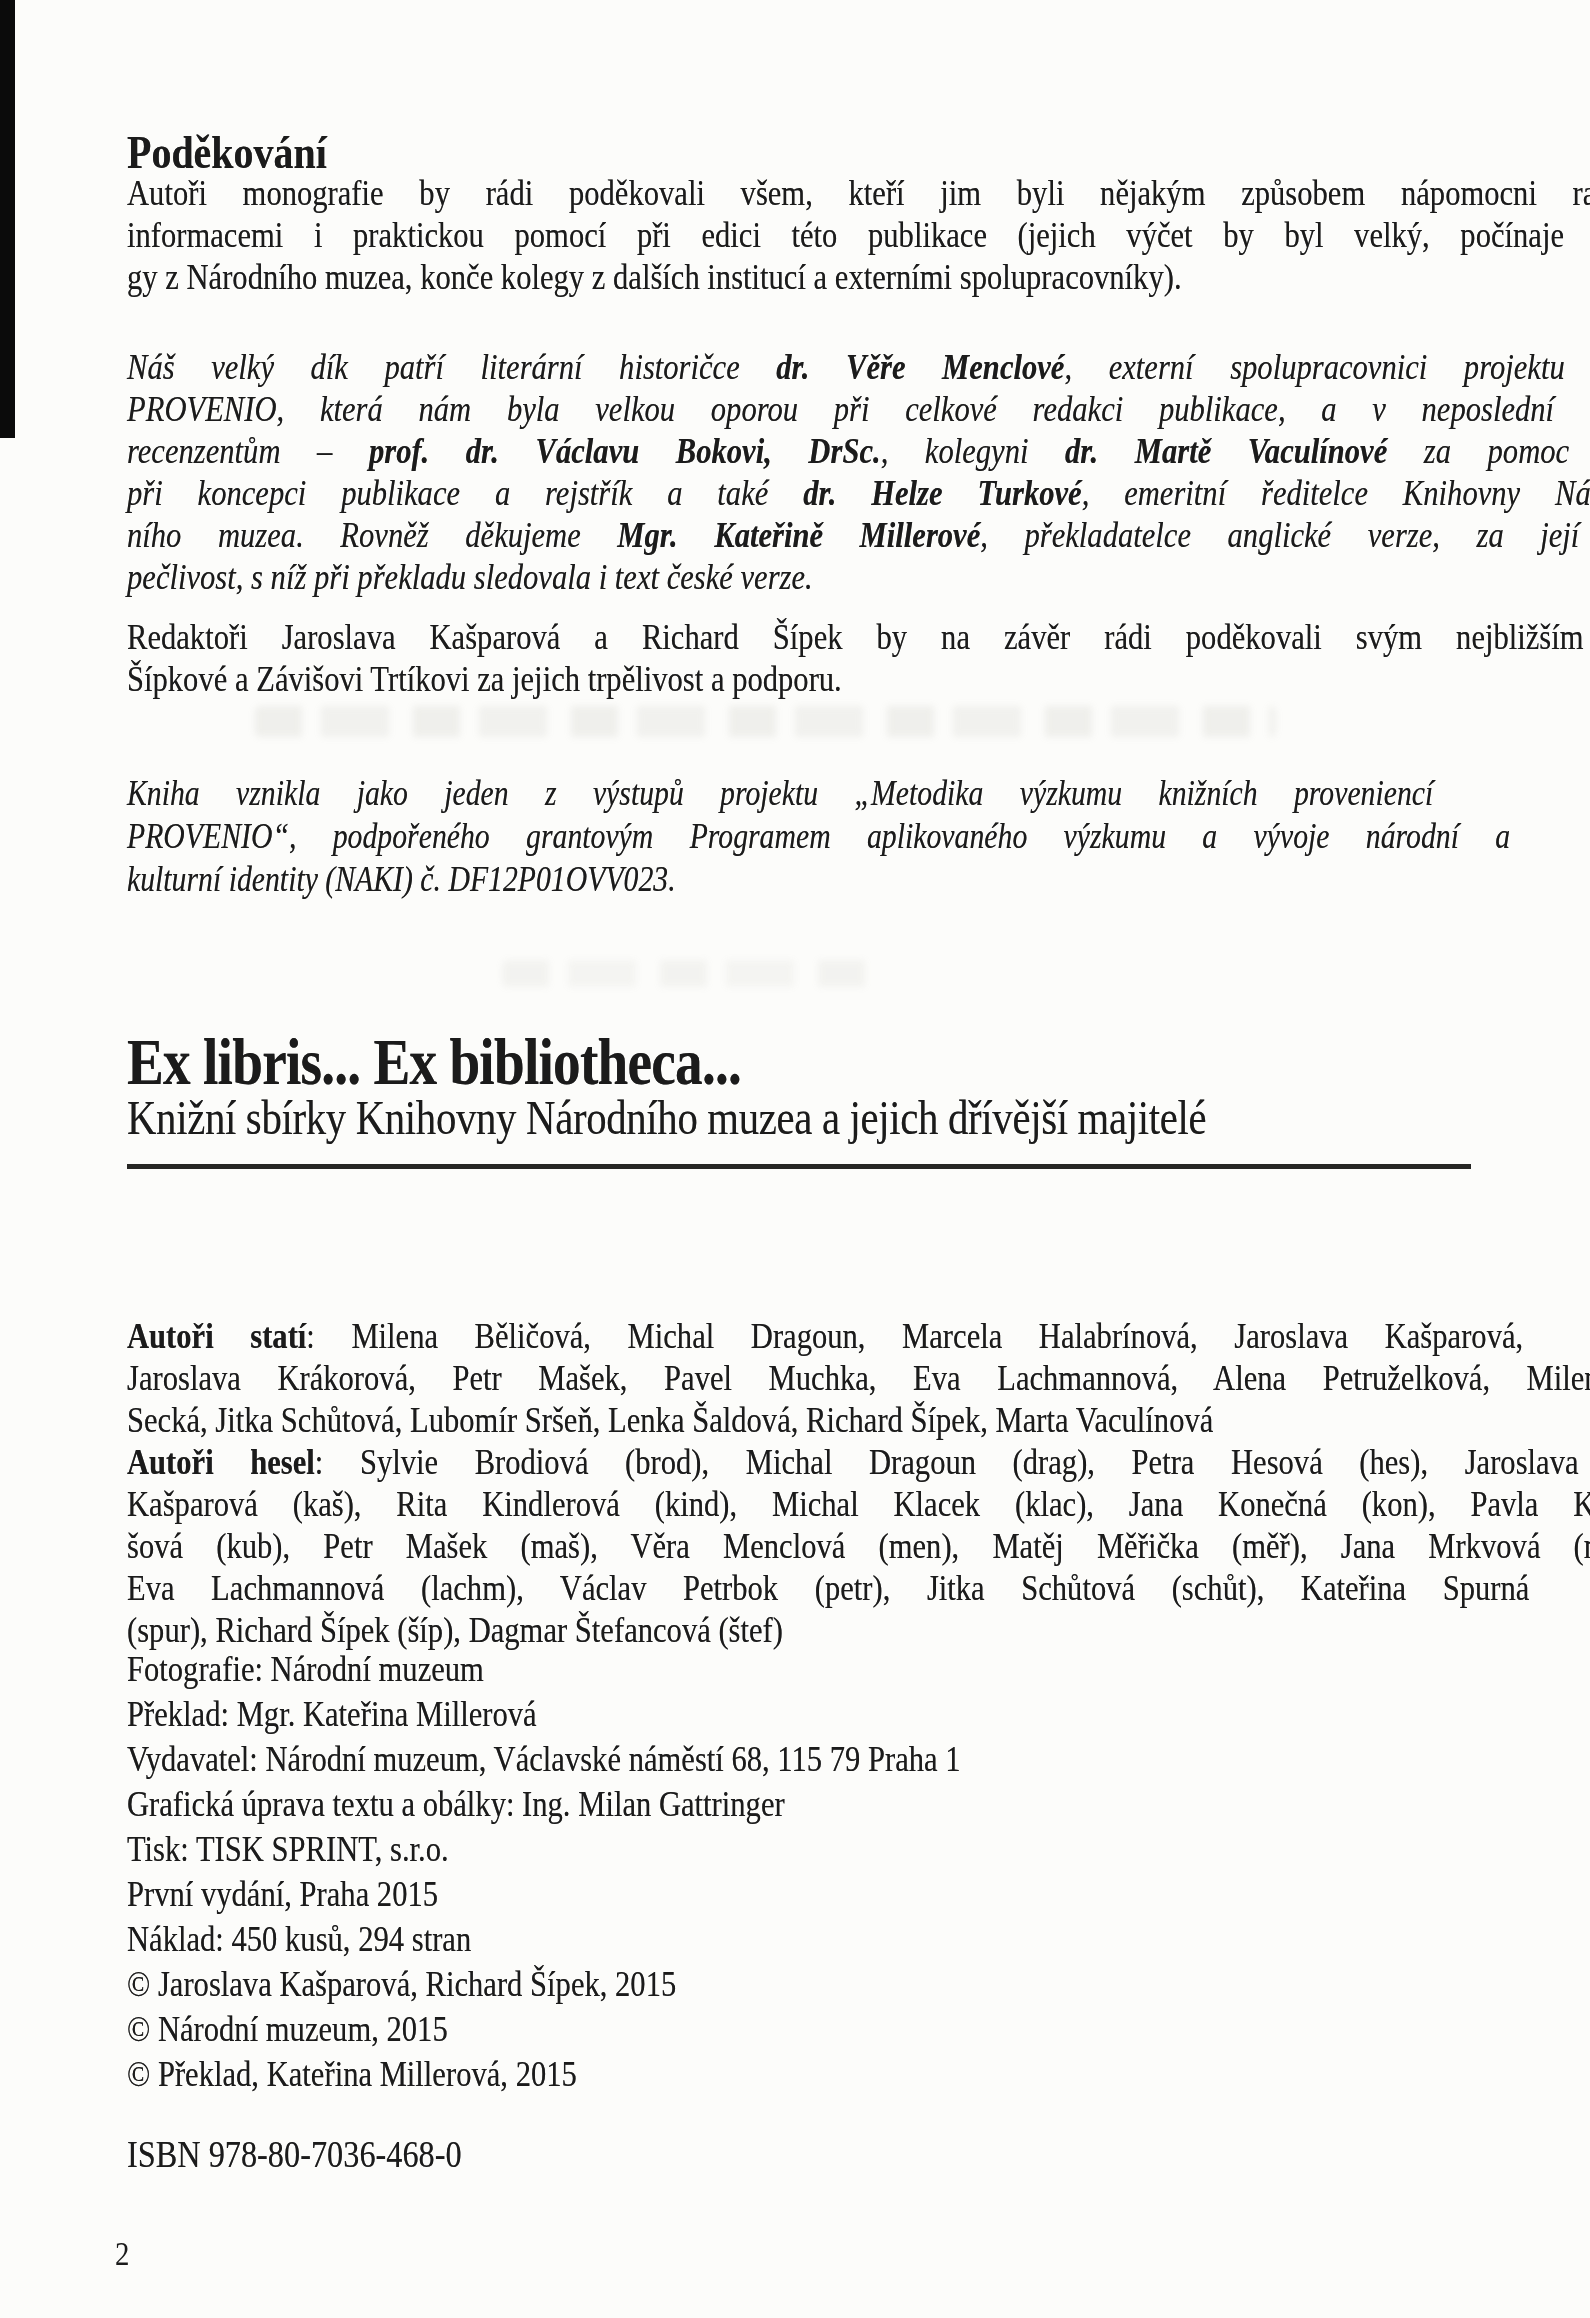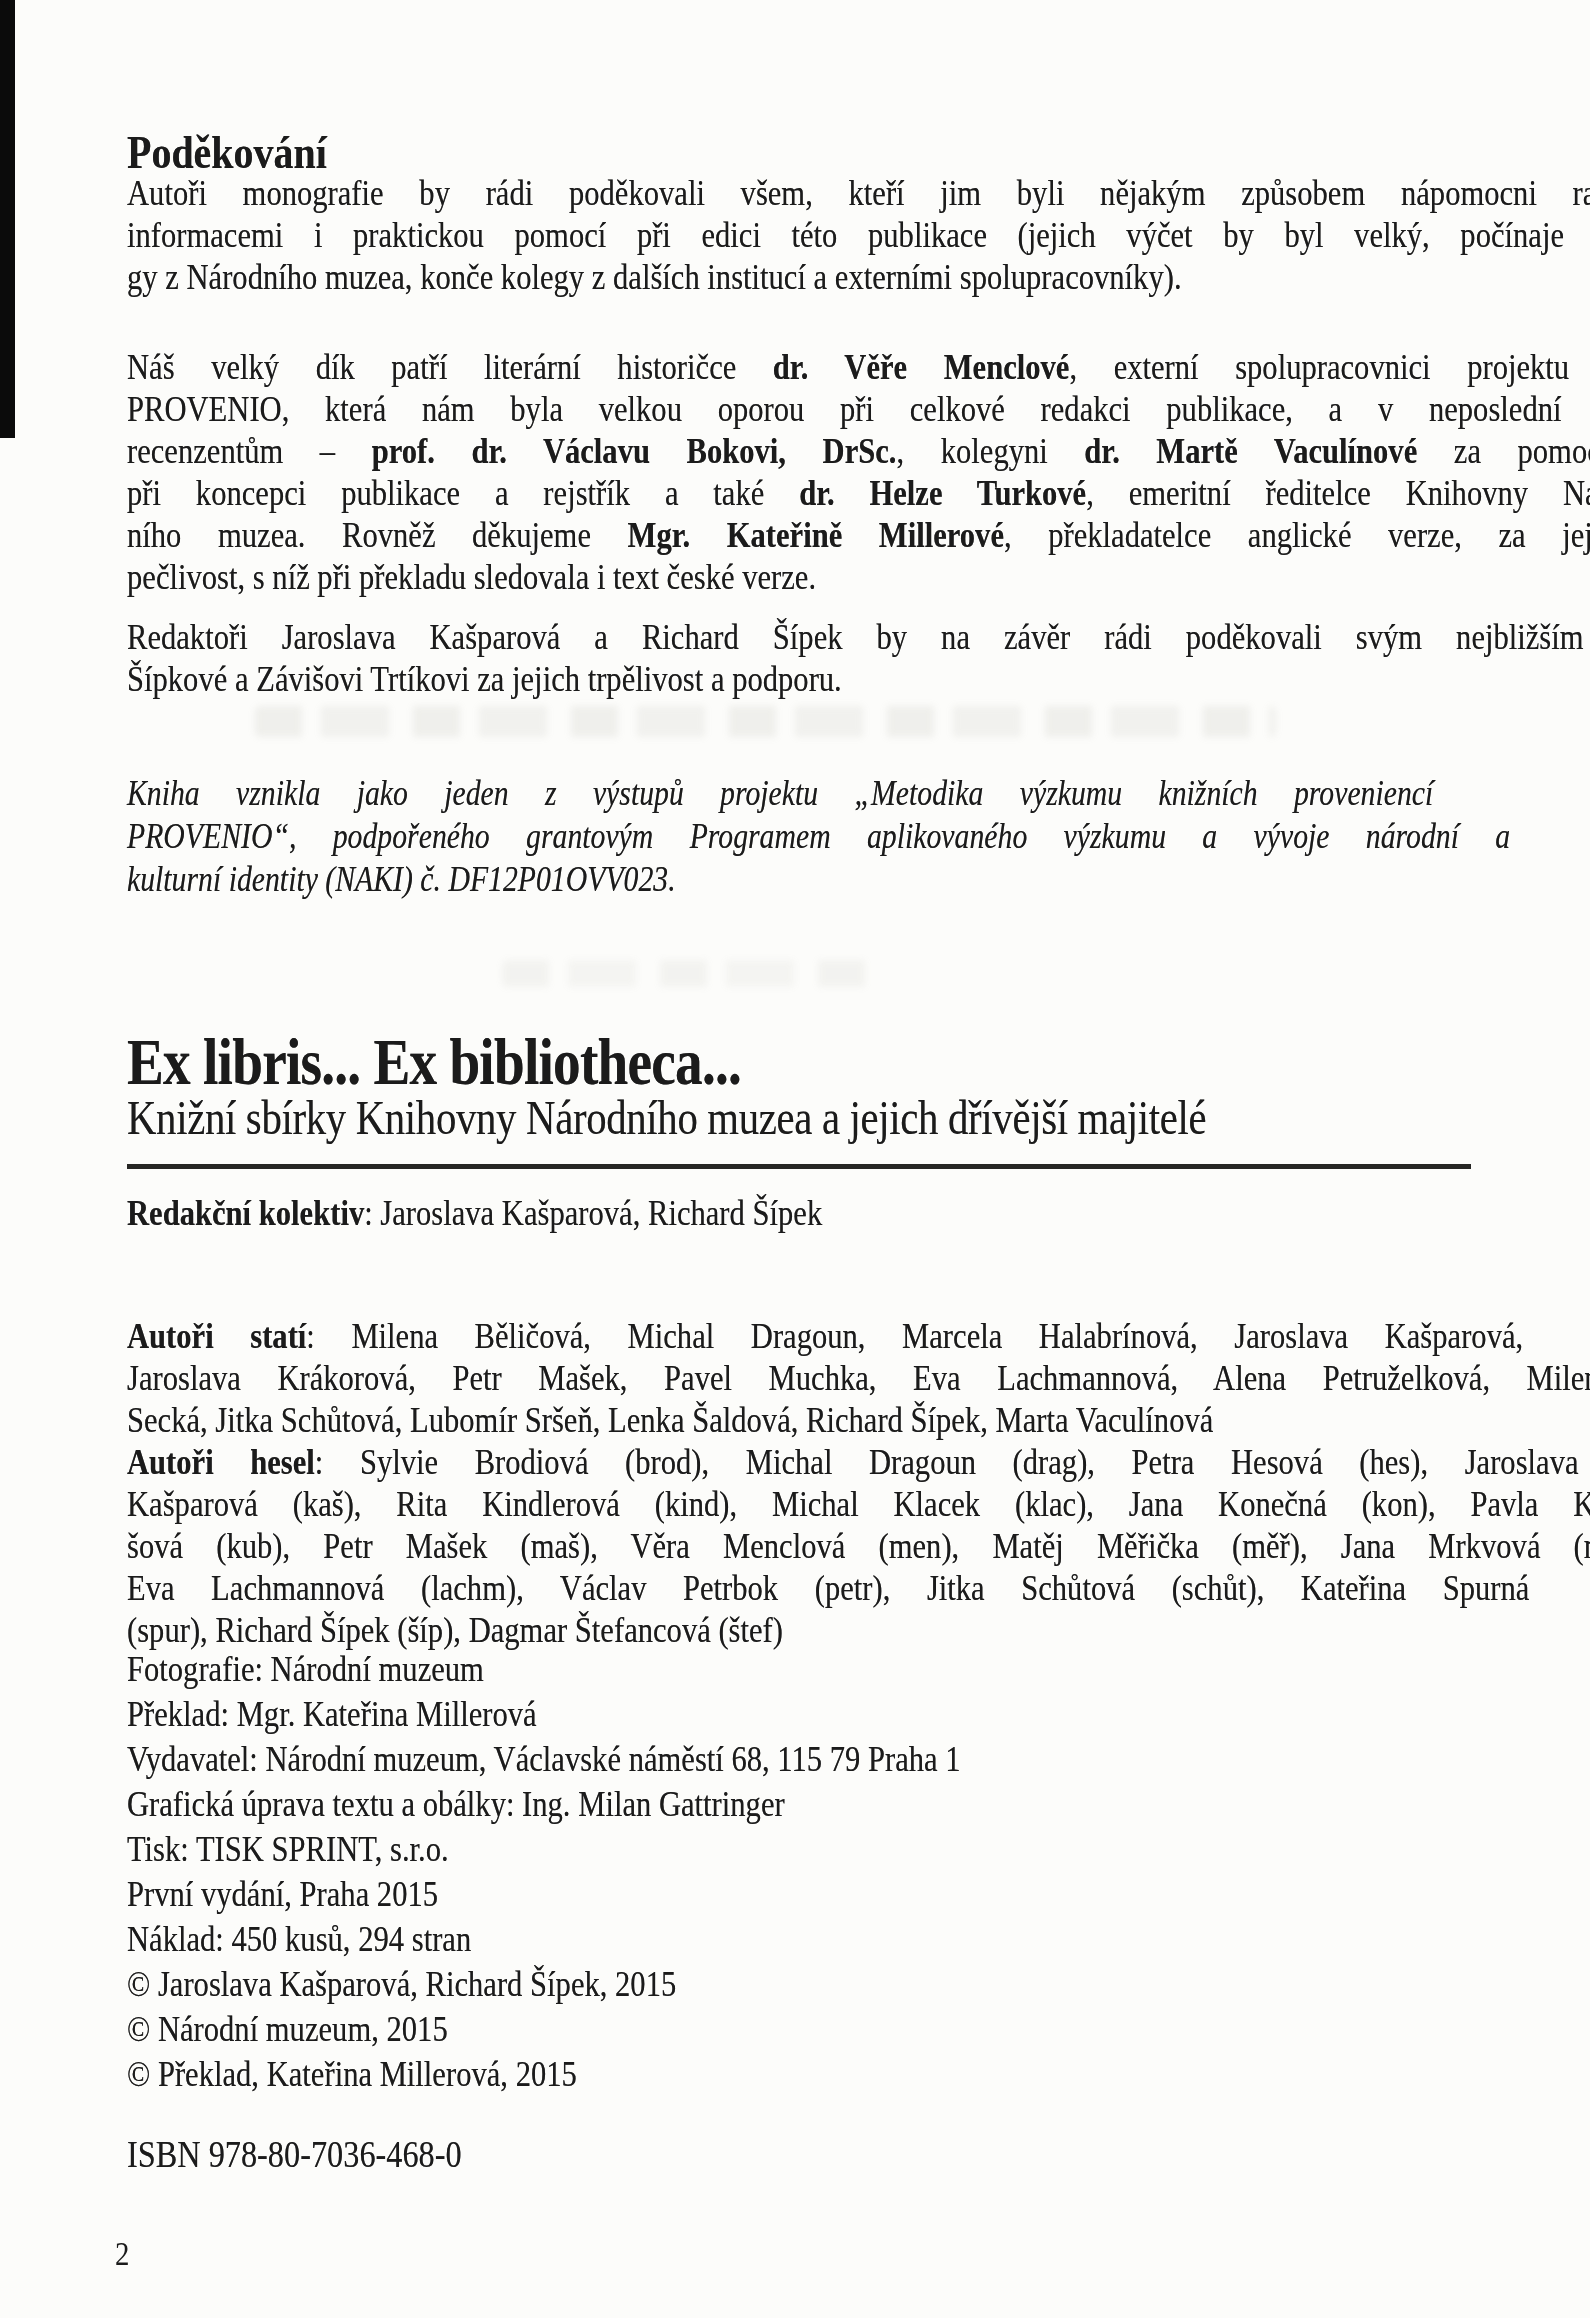--- a/index.html
+++ b/index.html
@@ -43,21 +43,21 @@
   <div class="scanbar"></div>
 
   <div class="abs heading cond" style="top:125px;">Poděkování</div>
 
   <div class="abs rich" style="top:172px;">
       <div class="line cond j" style="word-spacing: 33px;"><span class="ln"><span>Autoři monografie by rádi poděkovali všem, kteří jim byli nějakým způsobem nápomocni radou,</span></span></div>
       <div class="line cond j" style="word-spacing: 27px;"><span class="ln"><span>informacemi i praktickou pomocí při edici této publikace (jejich výčet by byl velký, počínaje kole-</span></span></div>
       <div class="line cond"><span class="ln"><span>gy z Národního muzea, konče kolegy z dalších institucí a externími spolupracovníky).</span></span></div>
     </div>
 
-  <div class="abs rich" style="top:346px;">
+  <div class="abs rich" style="top:346px;font-style:italic;">
       <div class="line cond j" style="word-spacing: 34px;"><span class="ln"><span>Náš velký dík patří literární historičce </span><span class="b">dr. Věře Menclové</span><span>, externí spolupracovnici projektu</span></span></div>
       <div class="line cond j" style="word-spacing: 33px;"><span class="ln"><span>PROVENIO, která nám byla velkou oporou při celkové redakci publikace, a v neposlední řadě</span></span></div>
       <div class="line cond j" style="word-spacing: 34px;"><span class="ln"><span>recenzentům – </span><span class="b">prof. dr. Václavu Bokovi, DrSc.</span><span>, kolegyni </span><span class="b">dr. Martě Vaculínové</span><span> za pomoc</span></span></div>
       <div class="line cond j" style="word-spacing: 32px;"><span class="ln"><span>při koncepci publikace a rejstřík a také </span><span class="b">dr. Helze Turkové</span><span>, emeritní ředitelce Knihovny Národ-</span></span></div>
       <div class="line cond j" style="word-spacing: 34px;"><span class="ln"><span>ního muzea. Rovněž děkujeme </span><span class="b">Mgr. Kateřině Millerové</span><span>, překladatelce anglické verze, za její</span></span></div>
       <div class="line cond"><span class="ln"><span>pečlivost, s níž při překladu sledovala i text české verze.</span></span></div>
     </div>
 
   <div class="abs rich" style="top:616px;">
       <div class="line cond j" style="word-spacing: 31px;"><span class="ln"><span>Redaktoři Jaroslava Kašparová a Richard Šípek by na závěr rádi poděkovali svým nejbližším Ivě</span></span></div>
@@ -73,23 +73,20 @@
     </div>
 
   <div class="ghost ghost2" style="left:502px;top:960px;width:376px;height:27px;"></div>
 
   <div class="abs booktitle cond" style="top:1021px;">Ex libris... Ex bibliotheca...</div>
 
   <div class="abs booksub cond" style="top:1089px;">Knižní sbírky Knihovny Národního muzea a jejich dřívější majitelé</div>
 
   <div class="abs rule" style="top:1164px;"></div>
 
-  <div class="abs rich" style="top:1192px;">
-      <div class="line cond"><span class="ln"><span class="b">Redakční kolektiv</span><span>: Jaroslava Kašparová, Richard Šípek</span></span></div>
-    </div>
 
   <div class="abs rich" style="top:1315px;">
       <div class="line cond j" style="word-spacing: 34px;"><span class="ln"><span class="b">Autoři statí</span><span>: Milena Běličová, Michal Dragoun, Marcela Halabrínová, Jaroslava Kašparová,</span></span></div>
       <div class="line cond j" style="word-spacing: 34px;"><span class="ln"><span>Jaroslava Krákorová, Petr Mašek, Pavel Muchka, Eva Lachmannová, Alena Petruželková, Milena</span></span></div>
       <div class="line cond"><span class="ln"><span>Secká, Jitka Schůtová, Lubomír Sršeň, Lenka Šaldová, Richard Šípek, Marta Vaculínová</span></span></div>
       <div class="line cond j" style="word-spacing: 34px;"><span class="ln"><span class="b">Autoři hesel</span><span>: Sylvie Brodiová (brod), Michal Dragoun (drag), Petra Hesová (hes), Jaroslava</span></span></div>
       <div class="line cond j" style="word-spacing: 32px;"><span class="ln"><span>Kašparová (kaš), Rita Kindlerová (kind), Michal Klacek (klac), Jana Konečná (kon), Pavla Kubo-</span></span></div>
       <div class="line cond j" style="word-spacing: 30px;"><span class="ln"><span>šová (kub), Petr Mašek (maš), Věra Menclová (men), Matěj Měřička (měř), Jana Mrkvová (mrk),</span></span></div>
       <div class="line cond j" style="word-spacing: 34px;"><span class="ln"><span>Eva Lachmannová (lachm), Václav Petrbok (petr), Jitka Schůtová (schůt), Kateřina Spurná</span></span></div>
       <div class="line cond"><span class="ln"><span>(spur), Richard Šípek (šíp), Dagmar Štefancová (štef)</span></span></div>

